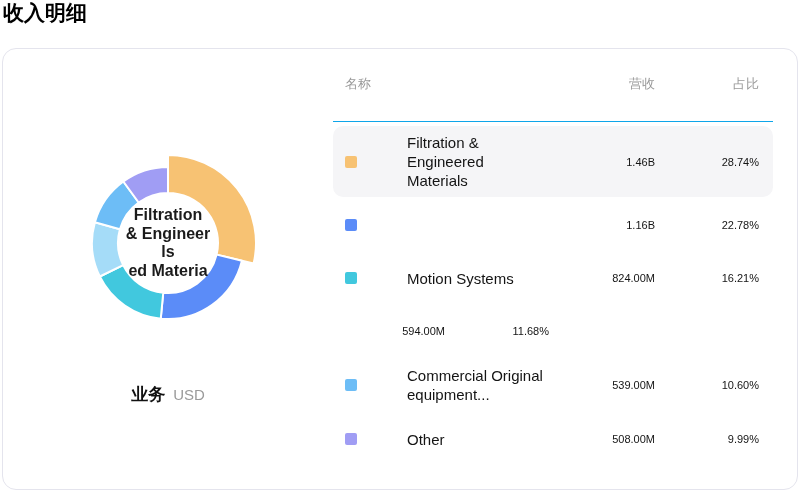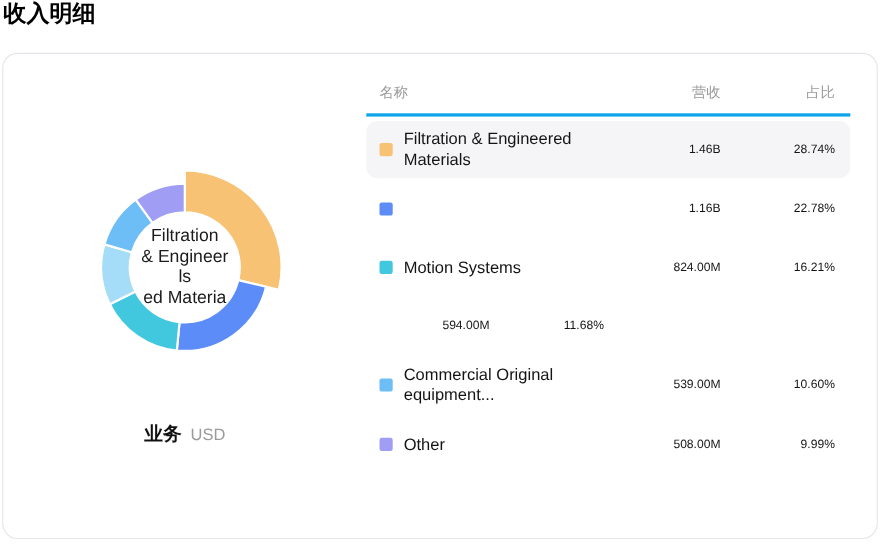--- a/index.html
+++ b/index.html
@@ -36,21 +36,21 @@
   }
   .donut-wrap { position: relative; width: 260px; height: 260px; }
   .donut-wrap svg { display: block; }
   .donut-center-label {
     position: absolute;
     left: 50%; top: 50%;
     transform: translate(-50%, -50%);
     width: 130px;
     text-align: center;
     font-size: 16px;
-    font-weight: 400;
+    font-weight: 700;
     line-height: 18.5px;
     color: #1b1b1b;
     pointer-events: none;
   }
   .donut-center-label span { display: block; }
 
   .chart-footer {
     margin-top: 10px;
     display: flex;
     align-items: baseline;
@@ -61,41 +61,42 @@
   .chart-footer .unit-label { font-size: 15px; color: #9a9a9a; }
 
   
   .table-panel {
     flex: 1;
     margin: 26px 24px 0 0;
   }
   .thead {
     display: flex;
     align-items: flex-start;
-    padding: 0 14px 10px 12px;
+    padding: 0 14px 28px 12px;
     font-size: 13px;
     color: #999;
-    border-bottom: 3px solid #0ea5e9;
+    border-bottom: 1px solid #0ea5e9;
   }
   .tbody { padding-top: 1px; }
   .trow {
     display: flex;
     align-items: center;
     min-height: 50px;
     padding: 7px 14px 7px 12px;
     border-radius: 10px;
     margin-top: 3px;
   }
   .trow.highlighted { background: #f5f5f7; }
   .col-name { flex: 1; display: flex; align-items: center; gap: 10px; min-width: 0; }
   .col-name .name-text {
     font-size: 15px;
     color: #141414;
     line-height: 19px;
     white-space: pre-line;
+    margin-left: 40px;
   }
   .marker {
     width: 12px; height: 12px;
     border-radius: 2px;
     flex-shrink: 0;
   }
   .col-rev, .col-pct {
     text-align: right;
     font-size: 11px;
     color: #141414;

